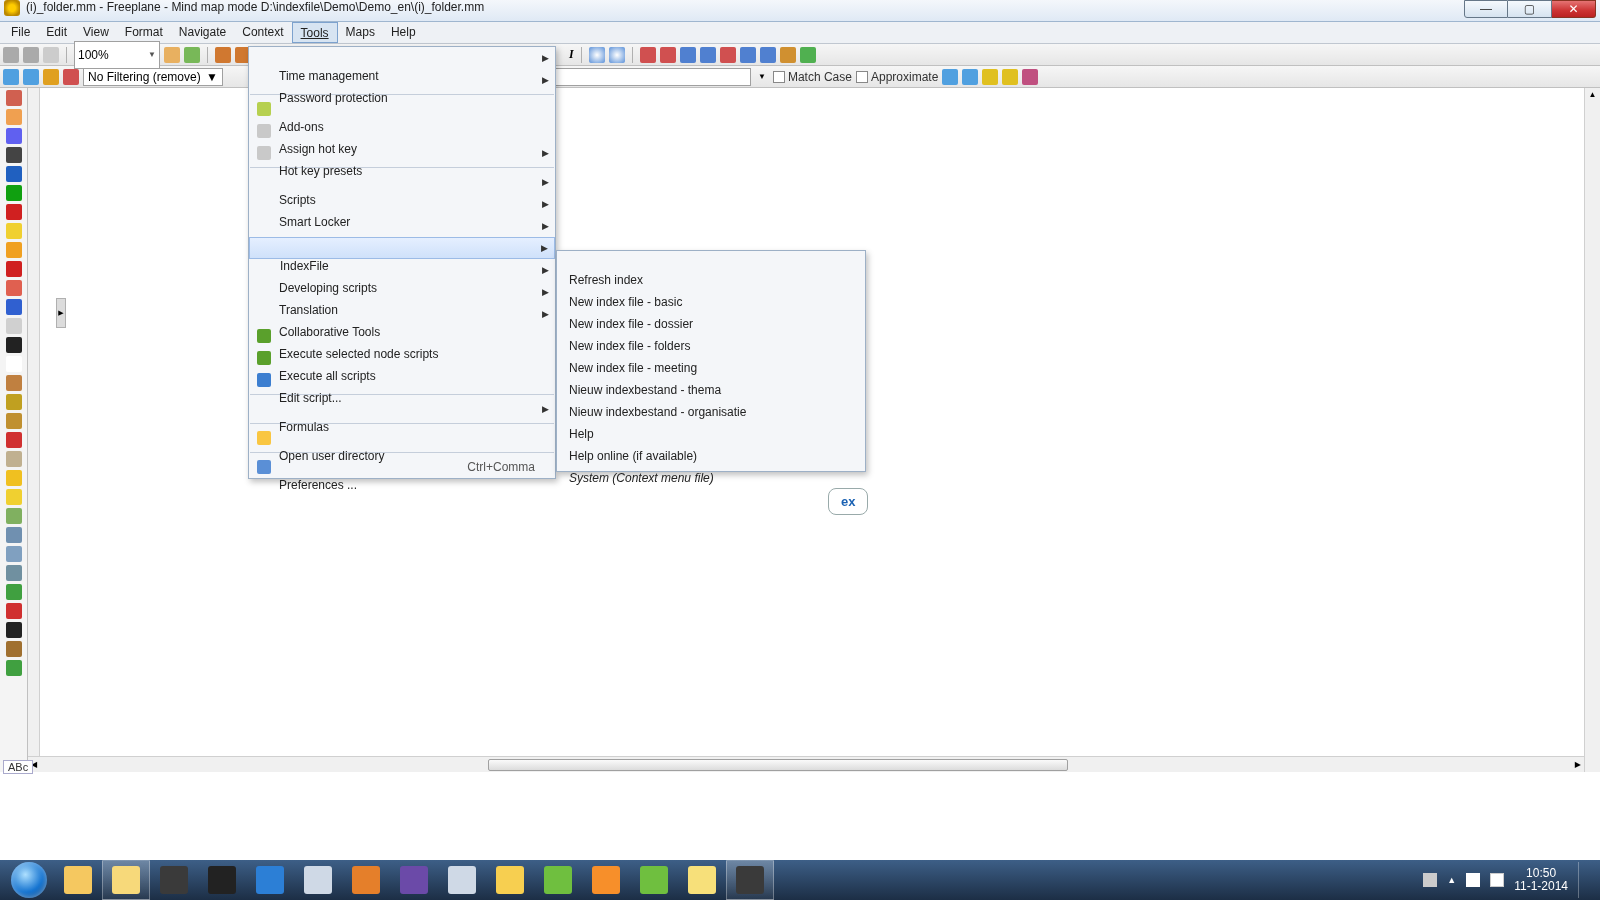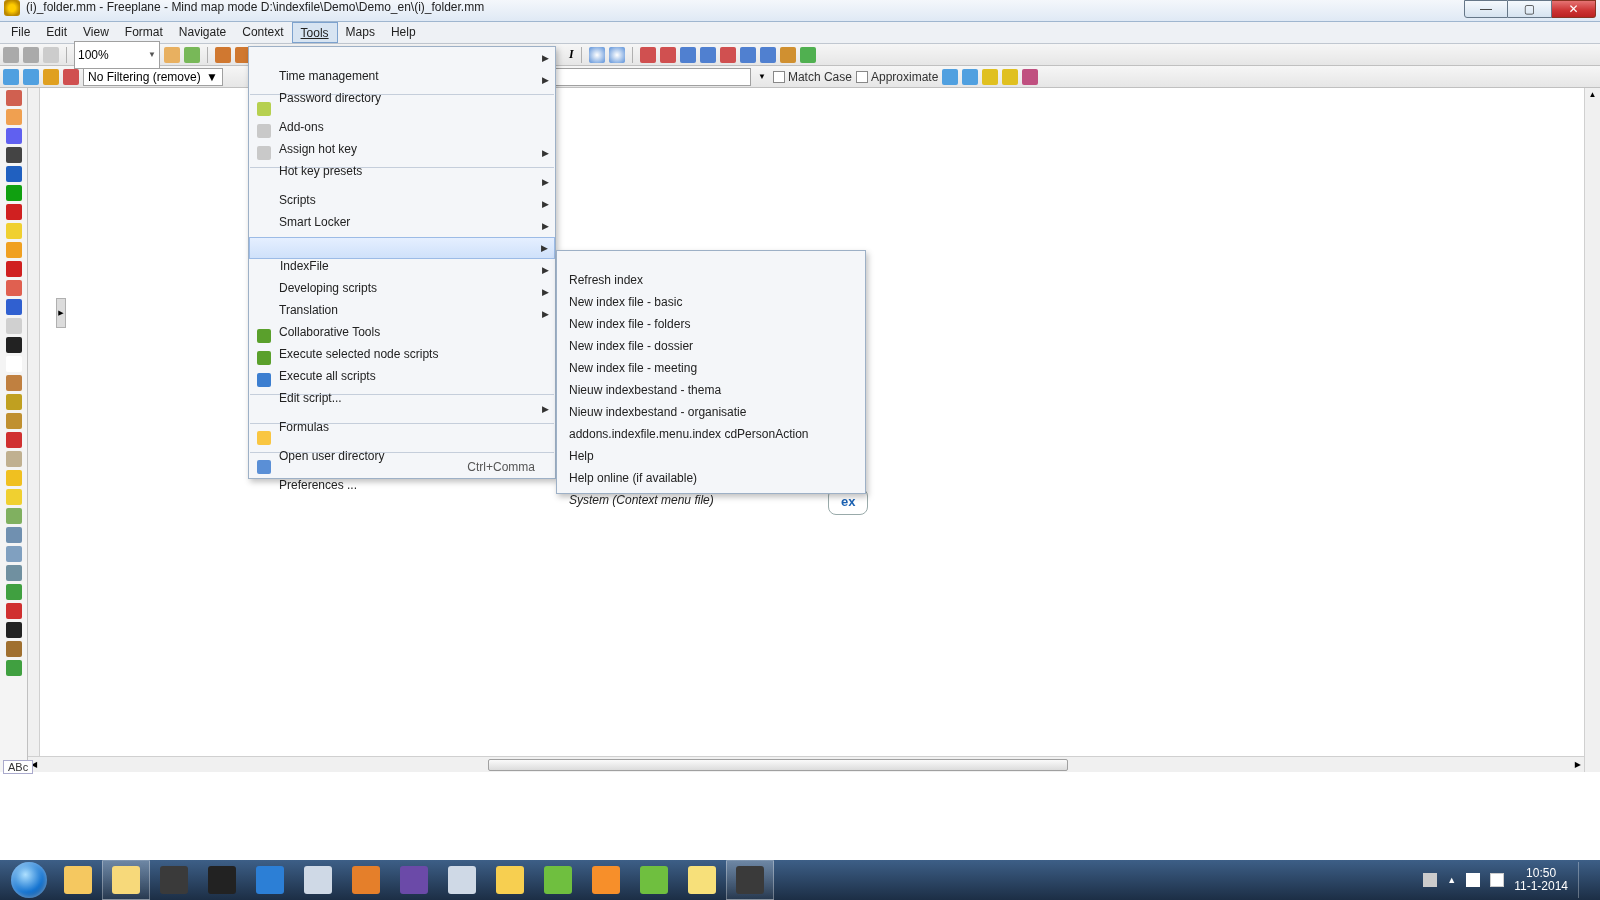--- a/index.html
+++ b/index.html
@@ -222,21 +222,21 @@
 <div class="abc-tag">ABc</div>
 
 <div class="popup" id="tools-menu">
     <div class="row">
       <span class="ico"></span>
       <span class="lbl">Time management</span>
       <span class="sub-arrow">▶</span>
     </div>
     <div class="row">
       <span class="ico"></span>
-      <span class="lbl">Password directory</span>
+      <span class="lbl">Password protection</span>
       <span class="sub-arrow">▶</span>
     </div>
     <div class="divider"></div>
     <div class="row">
       <span class="ico">
         <span class="mini" style="background: rgb(182, 208, 80);"></span>
       </span>
       <span class="lbl">Add-ons</span>
     </div>
     <div class="row">
@@ -330,36 +330,33 @@
   </div>
 
 <div class="popup sub" id="indexfile-submenu">
     <div class="row">
       <span class="lbl">Refresh index</span>
     </div>
     <div class="row">
       <span class="lbl">New index file - basic</span>
     </div>
     <div class="row">
+      <span class="lbl">New index file - dossier</span>
+    </div>
+    <div class="row">
       <span class="lbl">New index file - folders</span>
     </div>
     <div class="row">
-      <span class="lbl">New index file - dossier</span>
-    </div>
-    <div class="row">
       <span class="lbl">New index file - meeting</span>
     </div>
     <div class="row">
       <span class="lbl">Nieuw indexbestand - thema</span>
     </div>
     <div class="row">
       <span class="lbl">Nieuw indexbestand - organisatie</span>
-    </div>
-    <div class="row">
-      <span class="lbl">addons.indexfile.menu.index cdPersonAction</span>
     </div>
     <div class="row">
       <span class="lbl">Help</span>
     </div>
     <div class="row">
       <span class="lbl">Help online (if available)</span>
     </div>
     <div class="row italic">
       <span class="lbl">System (Context menu file)</span>
     </div>

